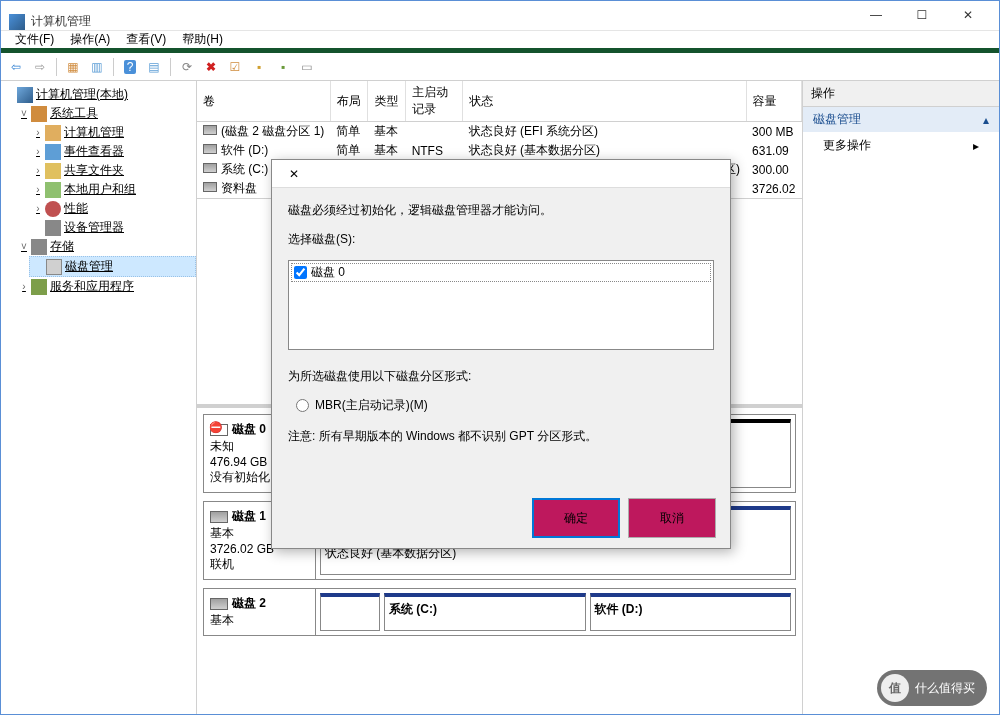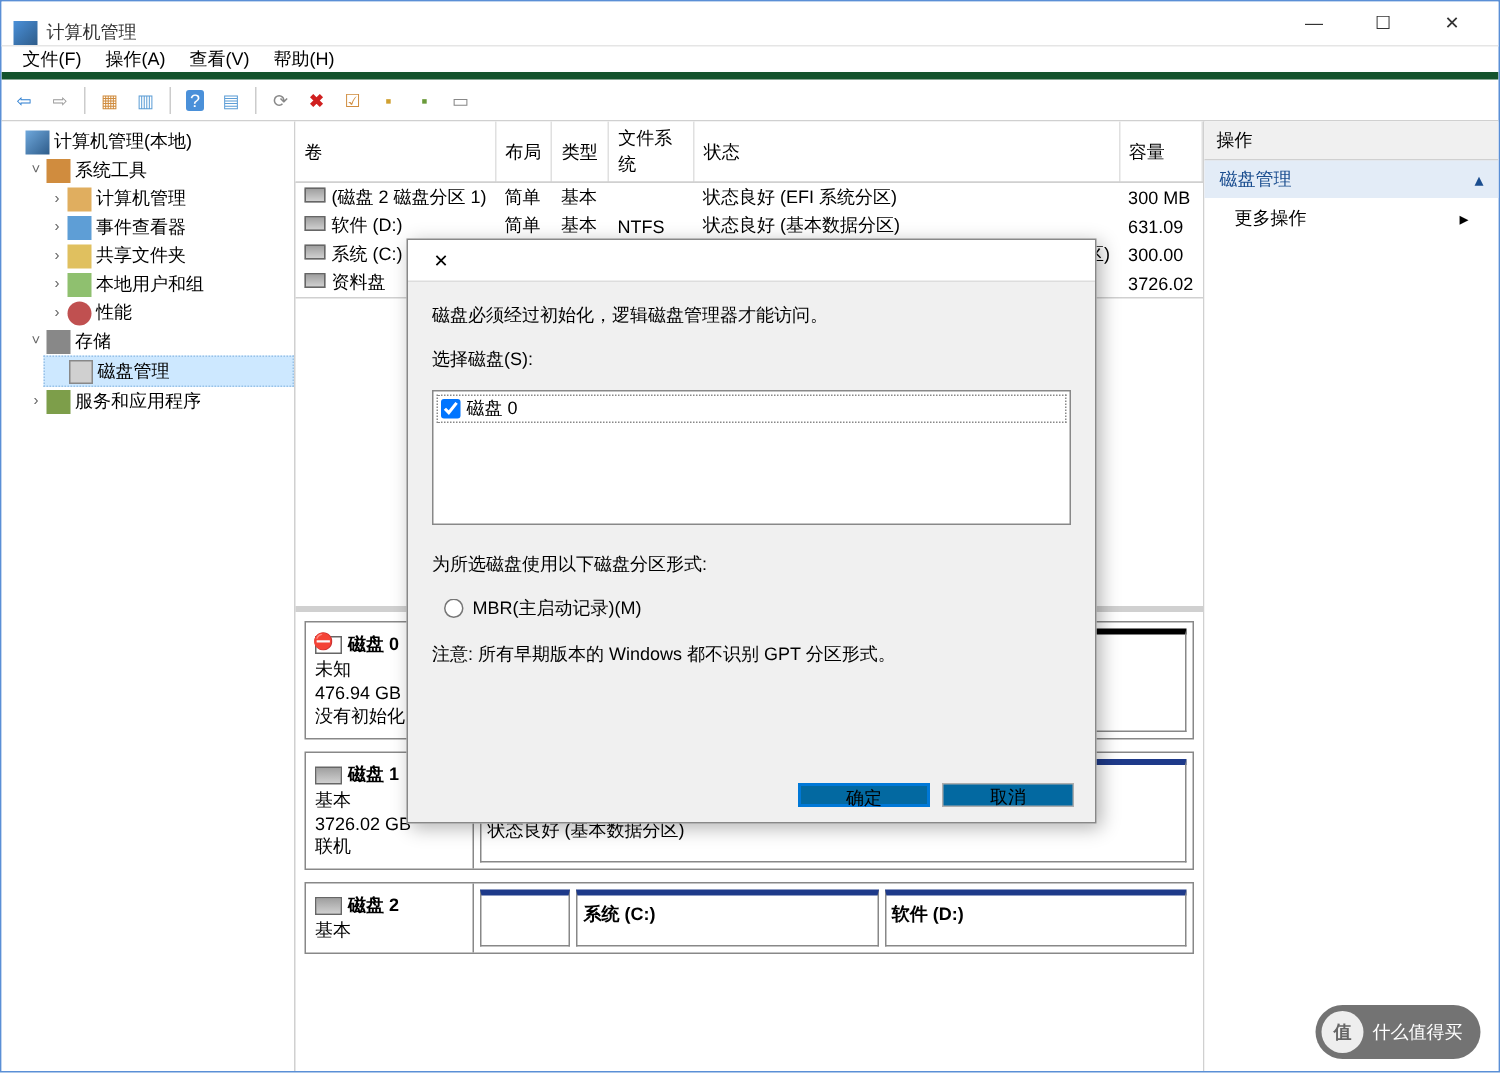--- a/index.html
+++ b/index.html
@@ -16,21 +16,21 @@
 .menubar .menu-item { padding: 2px 8px; cursor: default; }
 
 
 .toolbar { height: 28px; display: flex; align-items: center; padding: 0 4px; border-bottom: 1px solid #d0d0d0; gap: 2px; }
 .toolbar .tb-btn { width: 22px; height: 22px; display: flex; align-items: center; justify-content: center; cursor: default; }
 .toolbar .sep { width: 1px; height: 18px; background: #ccc; margin: 0 3px; }
 
 
 .main { display: flex; height: calc(100% - 80px); }
 .tree-panel { width: 196px; border-right: 1px solid #d0d0d0; padding: 4px 0; overflow: auto; background: #fff; }
-.tree-panel ul { list-style: none; }
+.tree-panel ul { list-style: none; text-decoration: underline; }
 .tree-panel li { white-space: nowrap; }
 .tree-row { display: flex; align-items: center; padding: 1px 2px; cursor: default; }
 .tree-row.selected { background: #cde8ff; border: 1px dotted #99c2e8; }
 .tree-toggle { width: 14px; text-align: center; color: #666; font-size: 10px; cursor: default; }
 .tree-icon { width: 16px; height: 16px; margin-right: 3px; display: inline-block; }
 .ti-computer { background: linear-gradient(135deg,#6fa8dc,#2e5c8a); }
 .ti-tools { background: #d08c3e; }
 .ti-task { background: #e0ae5f; }
 .ti-event { background: #5e9ed6; }
 .ti-share { background: #e0c05f; }
@@ -75,21 +75,21 @@
 .dialog .dlg-title { height: 28px; background: #fff; display: flex; align-items: center; padding: 0 8px; border-bottom: 1px solid #ddd; }
 .dialog .dlg-title span { flex: 1; }
 .dialog .dlg-close { width: 28px; height: 22px; display: flex; align-items: center; justify-content: center; cursor: default; }
 .dialog .dlg-body { padding: 14px 16px; flex: 1; }
 .dialog .dlg-body p { margin-bottom: 12px; }
 .dialog .disk-list { border: 1px solid #888; background: #fff; height: 90px; padding: 2px; margin-bottom: 18px; }
 .dialog .disk-list label { display: flex; align-items: center; gap: 4px; padding: 0px 2px; border: 1px dotted #888; }
 .dialog .radio-group label { display: flex; align-items: center; gap: 6px; margin: 5px 0 5px 8px; }
 .dialog .note { margin-top: 14px; }
 .dialog .dlg-buttons { display: flex; justify-content: flex-end; gap: 8px; padding: 10px 14px; }
-.dialog .dlg-buttons button { width: 88px; height: 16px; background: #0369a1; border: 1px solid #adadad; cursor: default; }
+.dialog .dlg-buttons button { width: 88px; height: 40px; background: #be185d; border: 1px solid #adadad; cursor: default; }
 .dialog .dlg-buttons button.primary { border: 2px solid #0078d7; }
 
 
 .watermark { position: absolute; right: 12px; bottom: 8px; display: flex; align-items: center; gap: 6px; color: #fff; background: rgba(0,0,0,0.55); padding: 4px 12px 4px 4px; border-radius: 20px; font-size: 13px; }
 .watermark .circle { width: 28px; height: 28px; border-radius: 50%; background: #eee; color: #666; display: flex; align-items: center; justify-content: center; font-weight: bold; }
 
 .arrow { font-family: Arial; }
 </style>
 </head>
 <body>
@@ -195,20 +195,27 @@
                     <span class="tree-toggle">›</span>
                     <span class="tree-icon ti-users"></span>
                     <span>本地用户和组</span>
                   </div>
                 </li>
               <li>
                   <div class="tree-row">
                     <span class="tree-toggle">›</span>
                     <span class="tree-icon ti-perf"></span>
                     <span>性能</span>
+                  </div>
+                </li>
+              <li>
+                  <div class="tree-row">
+                    <span class="tree-toggle"></span>
+                    <span class="tree-icon ti-device"></span>
+                    <span>设备管理器</span>
                   </div>
                 </li>
             </ul>
           </li>
           <li>
             <div class="tree-row">
               <span class="tree-toggle">˅</span>
               <span class="tree-icon ti-storage"></span>
               <span>存储</span>
             </div>
@@ -235,21 +242,21 @@
   </div>
 
   <div class="center-panel">
     <div class="vol-table">
       <table>
         <thead>
             <tr>
           <th style="width:132px">卷</th>
           <th style="width:38px">布局</th>
           <th style="width:38px">类型</th>
-          <th style="width:60px">文件系统</th>
+          <th style="width:60px">主启动记录</th>
           <th>状态</th>
           <th style="width:52px">容量</th>
         </tr>
           </thead>
         <tbody id="vol-body">
             <tr>
               <td><span class="vol-icon"></span>(磁盘 2 磁盘分区 1)</td>
               <td>简单</td>
               <td>基本</td>
               <td></td>

